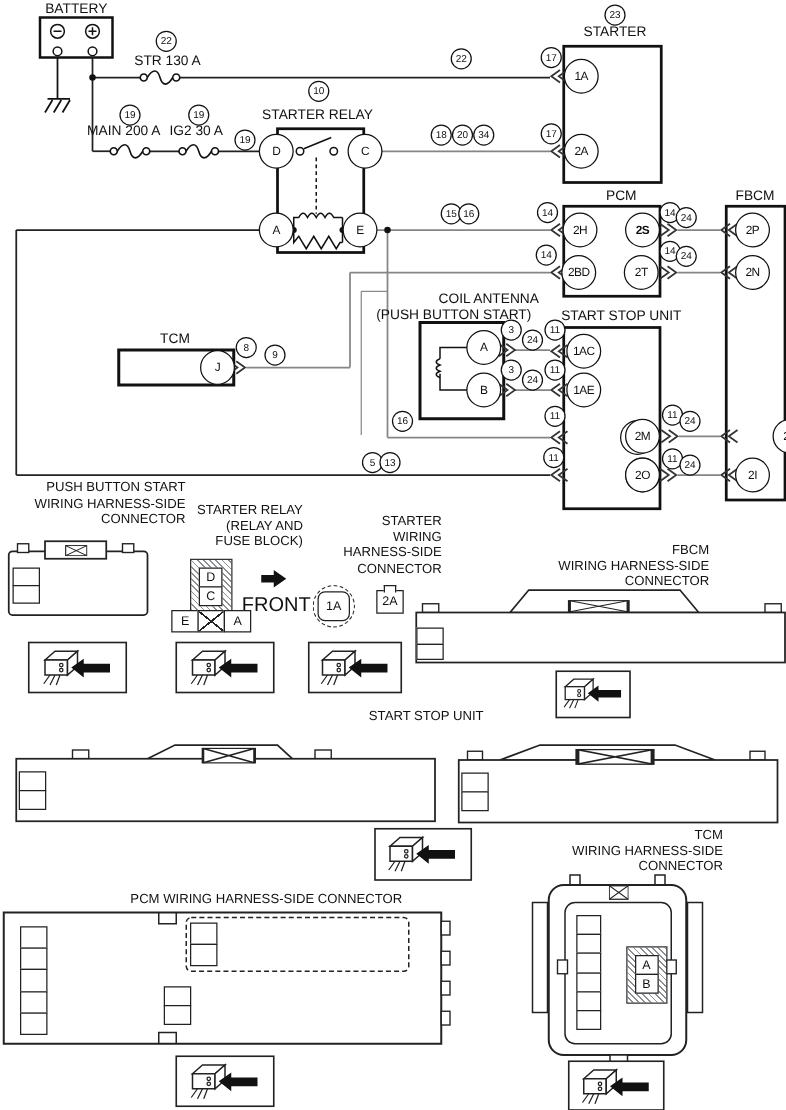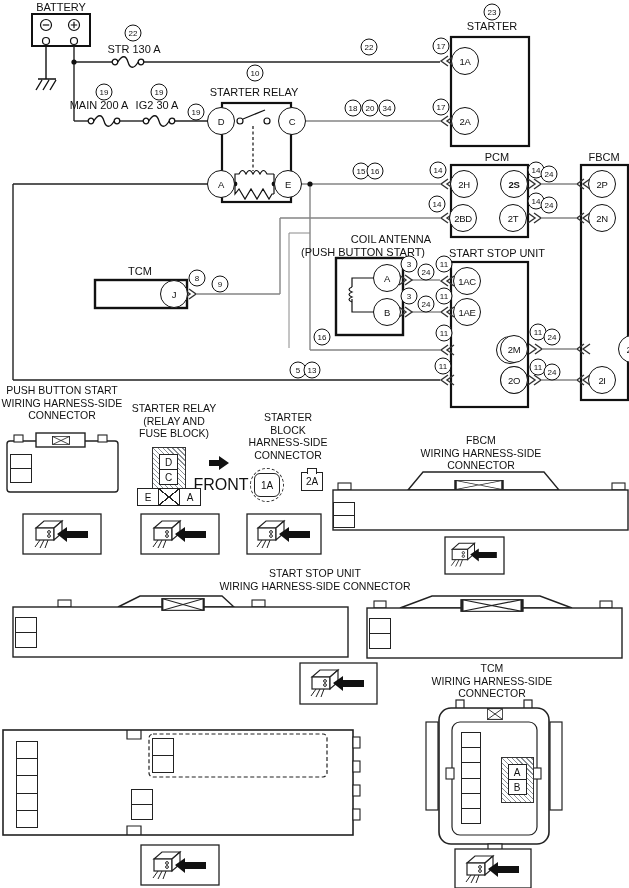--- a/index.html
+++ b/index.html
@@ -1,21 +1,21 @@
 <!DOCTYPE html>
 <html><head>
 <meta charset="utf-8">
 <style>
   html,body{margin:0;padding:0;background:#fff;}
   .stage{position:relative;width:629px;height:888px;background:#fff;overflow:hidden;
          font-family:"Liberation Sans",sans-serif;color:#111;}
   .stage svg{position:absolute;left:0;top:0;}
   .lab{position:absolute;transform:translate(-50%,-50%);font-size:11px;white-space:nowrap;color:#111;}
-  .ctitle{position:absolute;transform:translateX(-50%);text-align:center;font-size:10.5px;
-          line-height:12.5px;white-space:nowrap;color:#111;}
+  .ctitle{position:absolute;transform:translateX(-50%);text-align:right;font-size:10.5px;
+          line-height:12.5px;white-space:nowrap;color:#111;margin-left:26px;}
   .term{position:absolute;width:26px;height:26px;transform:translate(-50%,-50%);
         border:1.5px solid #111;border-radius:50%;background:#fff;display:flex;align-items:center;
         justify-content:center;font-size:9.5px;letter-spacing:-0.4px;z-index:3;}
   .ref{position:absolute;width:15px;height:15px;transform:translate(-50%,-50%);
        border:1px solid #111;border-radius:50%;background:#fff;display:flex;align-items:center;
        justify-content:center;font-size:8px;z-index:4;}
   .pingrid{position:absolute;z-index:3;}
   .prow{display:flex;margin-top:-1px;}
   .pin{border:1px solid #222;margin-left:-1px;display:flex;align-items:center;justify-content:center;
        background:#fff;box-sizing:border-box;font-size:9px;letter-spacing:-0.3px;color:#111;}
@@ -344,35 +344,37 @@
     </div>
 <div class="ctitle" style="left:174px;top:402px">
 
 <div>STARTER RELAY</div>
       <div>(RELAY AND</div>
       <div>FUSE BLOCK)</div>
     </div>
 <div class="ctitle" style="left:288px;top:411px">
 
 <div>STARTER</div>
-      <div>BLOCK</div>
+      <div>WIRING</div>
       <div>HARNESS-SIDE</div>
       <div>CONNECTOR</div>
     </div>
 <div class="ctitle" style="left:481px;top:434px">
 
 <div>FBCM</div>
       <div>WIRING HARNESS-SIDE</div>
       <div>CONNECTOR</div>
     </div>
 <div class="ctitle" style="left:315px;top:567px">
 
 <div>START STOP UNIT</div>
-      <div>WIRING HARNESS-SIDE CONNECTOR</div>
-    </div>
+    </div>
+<div class="ctitle" style="left:187px;top:713px">
+  <div>PCM WIRING HARNESS-SIDE CONNECTOR</div>
+</div>
 <div class="ctitle" style="left:492px;top:662px">
 
 <div>TCM</div>
       <div>WIRING HARNESS-SIDE</div>
       <div>CONNECTOR</div>
     </div>
 <div class="lab" style="left:221px;top:485px;font-size:16px">FRONT</div>
 
 <div class="pingrid g-pbs" style="left:11px;top:455px">
 

